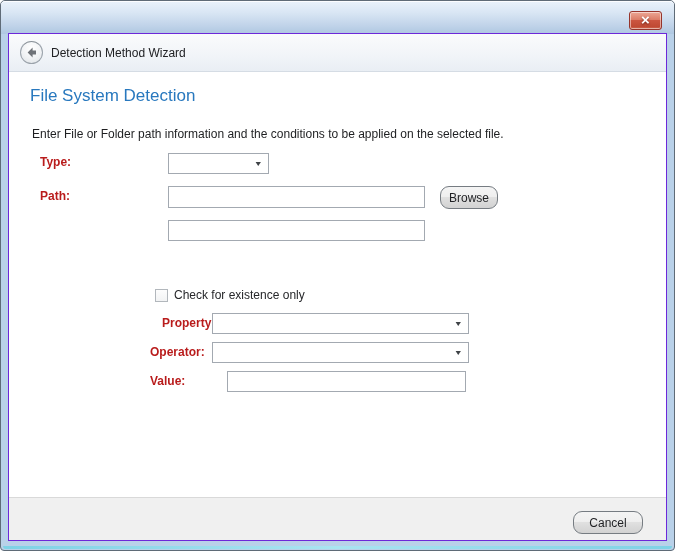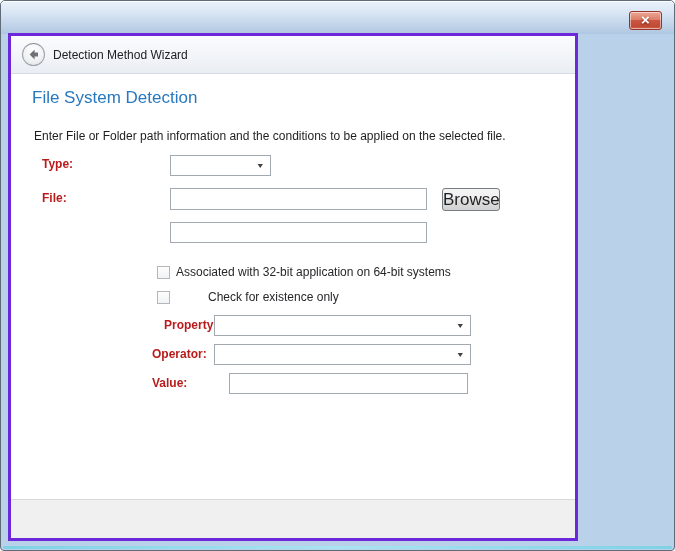--- a/index.html
+++ b/index.html
@@ -27,22 +27,22 @@
     border:1px solid #96342B;border-radius:3px;padding:0;
     background:linear-gradient(180deg,#ECA795 0%,#DC7D68 45%,#CB5540 50%,#C04A34 85%,#D06A51 100%);
     box-shadow:inset 0 0 0 1px rgba(255,255,255,.5);
     display:flex;align-items:center;justify-content:center;cursor:default;
   }
   .close-glyph{
     color:#fff;font-weight:bold;font-size:15px;line-height:15px;
     text-shadow:0 1px 2px rgba(60,10,5,.6);transform:translateY(-1px);
   }
   .dialog{
-    position:absolute;left:7px;top:32px;width:570px;height:508px;
-    background:#fff;border:3px solid #6d28d9;
+    position:absolute;left:7px;top:32px;width:659px;height:508px;
+    background:#fff;border:1px solid #6d28d9;
   }
   .wizard-header{
     position:absolute;left:0;top:0;right:0;height:38px;
     background:linear-gradient(180deg,#FAFBFC 0%,#F1F4F8 60%,#E9EEF4 100%);
     border-bottom:1px solid #D5DCE4;
   }
   .back-btn{
     position:absolute;left:11px;top:7px;width:23px;height:23px;border-radius:50%;
     border:1px solid #9BA3AB;border-top-color:#8A9299;padding:0;
     background:radial-gradient(circle at 50% 30%,#FFFFFF 0%,#F0F2F4 55%,#DEE2E6 100%);
@@ -72,30 +72,30 @@
     position:absolute;height:21px;border:1px solid #A3A9B1;background:#fff;
     display:flex;align-items:center;padding:0 4px;cursor:default;
   }
   [data-name="type-combo"]{left:159px;top:119px;width:101px;}
   [data-name="property-combo"]{left:203px;top:279px;width:257px;}
   [data-name="operator-combo"]{left:203px;top:308px;width:257px;}
   .combo-value{flex:1;overflow:hidden;white-space:nowrap;}
   .combo-arrow{font-size:7px;color:#3F4347;padding-right:2px;transform:scaleX(1.3);}
   .checkbox-row{position:absolute;left:146px;display:flex;align-items:center;cursor:default;}
   [data-name="checkbox-row-32bit"]{top:229px;}
-  [data-name="checkbox-row-existence"]{top:254px;gap:32px;}
+  [data-name="checkbox-row-existence"]{top:254px;}
   .checkbox{
     width:13px;height:13px;border:1px solid #B2B7BC;margin-right:6px;
     background:linear-gradient(180deg,#FDFDFD,#F2F3F4);flex:0 0 auto;
   }
   .checkbox-label{color:#26272a;}
   .btn{
-    position:absolute;height:23px;border:1px solid #767C82;border-radius:3px;
+    position:absolute;height:23px;border:1px solid #767C82;border-radius:9px;
     background:linear-gradient(180deg,#F4F4F4 0%,#EFEFEF 45%,#E0E0E0 50%,#D2D2D2 100%);
-    font-family:inherit;font-size:17px;color:#1f2023;text-align:center;cursor:default;padding:0;
+    font-family:inherit;font-size:12px;color:#1f2023;text-align:center;cursor:default;padding:0;
   }
   [data-name="browse-button"]{left:431px;top:152px;width:58px;}
   .footer{
     position:absolute;left:0;right:0;top:463px;bottom:0;
     background:var(--footer-bg,#F0F0F0);border-top:1px solid #D9D9D9;
   }
   [data-name="next-button"]{
     left:481px;top:13px;width:71px;
     border-color:var(--focus-border,#3C7FB1);
     background:linear-gradient(180deg,#EDF6FC 0%,#E2F0FA 45%,#CDE5F6 50%,#C2DEF3 100%);
@@ -131,30 +131,26 @@
 
     <h1 class="page-title" data-name="page-title">File System Detection</h1>
     <p class="page-desc" data-name="page-description">Enter File or Folder path information and the conditions to be applied on the selected file.</p>
 
     <span class="fld-label" data-name="type-label">Type:</span>
     <div class="combo" data-name="type-combo">
       <span class="combo-value" data-name="type-combo-value"></span>
       <span class="combo-arrow" data-name="dropdown-arrow-icon">▼</span>
     </div>
 
-    <span class="fld-label" data-name="path-label">File:</span>
+    <span class="fld-label" data-name="path-label">Path:</span>
     <input type="text" class="text-input" data-name="path-input" value="" style="">
     <button class="btn" data-name="browse-button">Browse</button>
 
     <input type="text" class="text-input" data-name="file-name-input" value="" style="">
 
-    <div class="checkbox-row" data-name="checkbox-row-32bit">
-      <span class="checkbox" data-name="checkbox-32bit"></span>
-      <span class="checkbox-label" data-name="checkbox-32bit-label">Associated with 32-bit application on 64-bit systems</span>
-    </div>
     <div class="checkbox-row" data-name="checkbox-row-existence">
       <span class="checkbox" data-name="checkbox-existence"></span>
       <span class="checkbox-label" data-name="checkbox-existence-label">Check for existence only</span>
     </div>
 
     <span class="fld-label" data-name="property-label">Property:</span>
     <div class="combo" data-name="property-combo">
       <span class="combo-value" data-name="property-combo-value"></span>
       <span class="combo-arrow" data-name="dropdown-arrow-icon">▼</span>
     </div>
@@ -162,16 +158,17 @@
     <span class="fld-label" data-name="operator-label">Operator:</span>
     <div class="combo" data-name="operator-combo">
       <span class="combo-value" data-name="operator-combo-value"></span>
       <span class="combo-arrow" data-name="dropdown-arrow-icon">▼</span>
     </div>
 
     <span class="fld-label" data-name="value-label">Value:</span>
     <input type="text" class="text-input" data-name="value-input" value="" style="">
 
     <div class="footer" data-name="footer-bar">
+      <button class="btn" data-name="cancel-button">Cancel</button>
     </div>
 
   </div>
 </div>
 
 </body></html>

